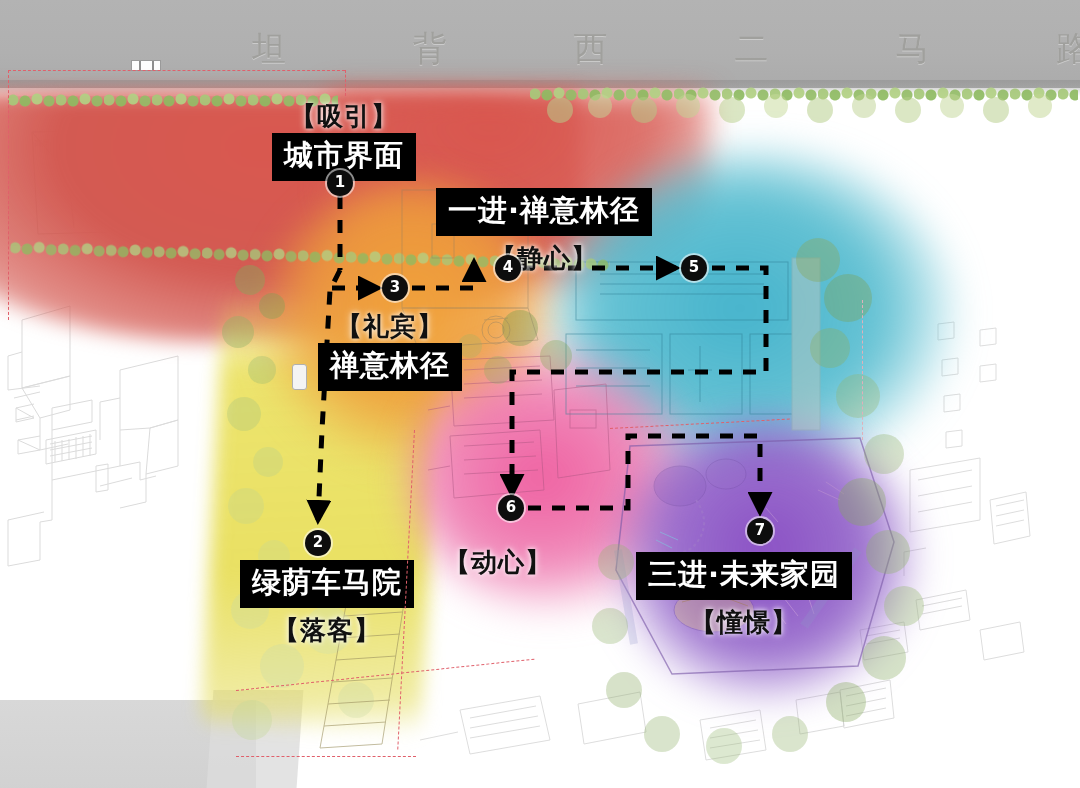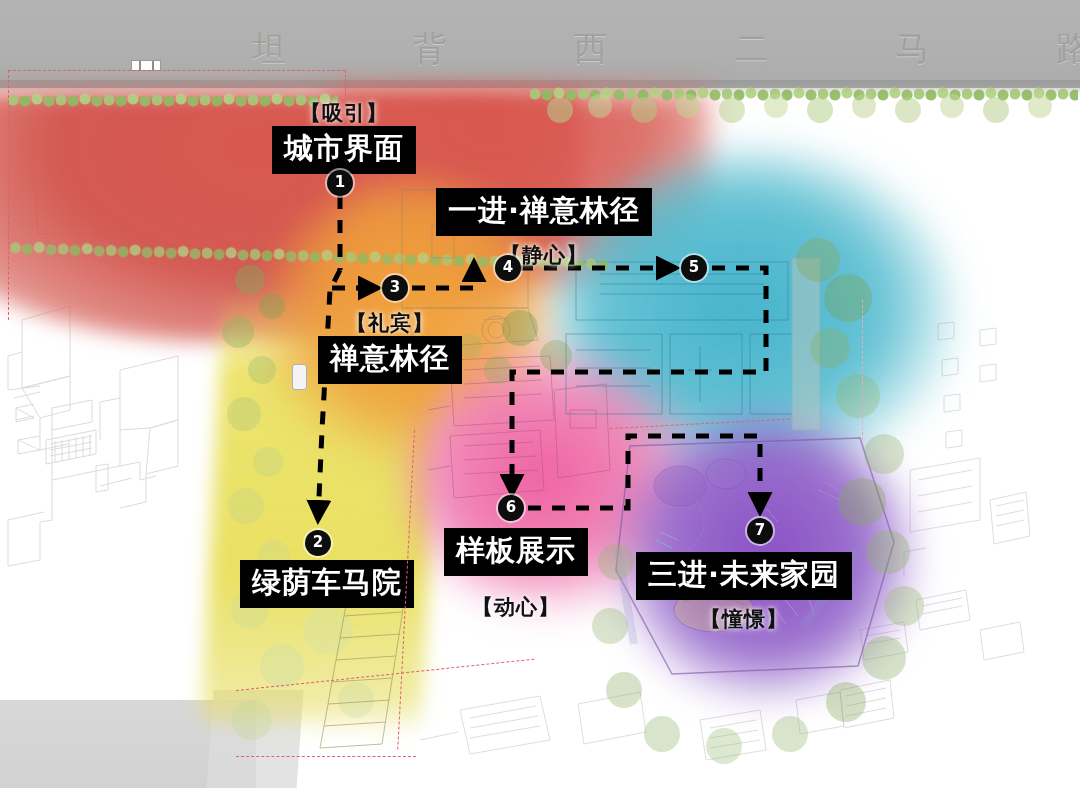--- a/index.html
+++ b/index.html
@@ -106,21 +106,21 @@
   
   .grp{position:absolute;}
   .blk{
     display:inline-block;background:#000;color:#fff;
     font-size:29px;font-weight:700;line-height:1;
     padding:8px 12px 11px 12px;white-space:nowrap;
     letter-spacing:1px;
   }
   .brk{
     display:block;text-align:center;color:#111;
-    font-size:21px;font-weight:700;line-height:1.25;
+    font-size:26px;font-weight:700;line-height:1.25;
     white-space:nowrap;letter-spacing:1px;
     text-shadow:0 0 4px rgba(255,255,255,.85),0 0 8px rgba(255,255,255,.7);
   }
   .num{
     position:absolute;width:26px;height:26px;border-radius:50%;
     background:#0d0d0d;color:#fff;font-size:15px;font-weight:700;
     display:flex;align-items:center;justify-content:center;
     box-shadow:0 0 0 2px rgba(255,255,255,.55);
   }
   .num span{display:block;line-height:1;margin-top:-1px;}
@@ -389,27 +389,27 @@
   <div class="grp" style="left:318px;top:310px;">
     <span class="brk">【礼宾】</span>
     <span class="blk">禅意林径</span>
   </div>
   <div class="num" style="left:382px;top:275px;">
     <span>3</span>
   </div>
 
   <div class="grp" style="left:240px;top:560px;">
     <span class="blk">绿荫车马院</span>
+    <span class="brk" style="margin-top:6px">【落客】</span>
   </div>
   <div class="num" style="left:305px;top:530px;">
     <span>2</span>
   </div>
 
   <div class="grp" style="left:444px;top:528px;">
-    <span class="blk">样板展示</span>
     <span class="brk" style="margin-top:18px">【动心】</span>
   </div>
   <div class="num" style="left:498px;top:495px;">
     <span>6</span>
   </div>
 
   <div class="grp" style="left:636px;top:552px;">
     <span class="blk">三进·未来家园</span>
     <span class="brk" style="margin-top:6px">【憧憬】</span>
   </div>

